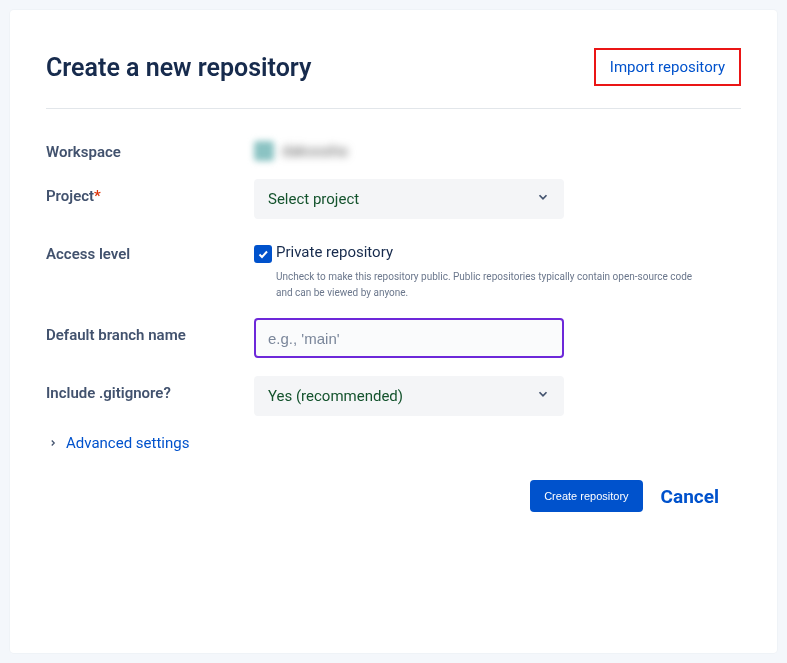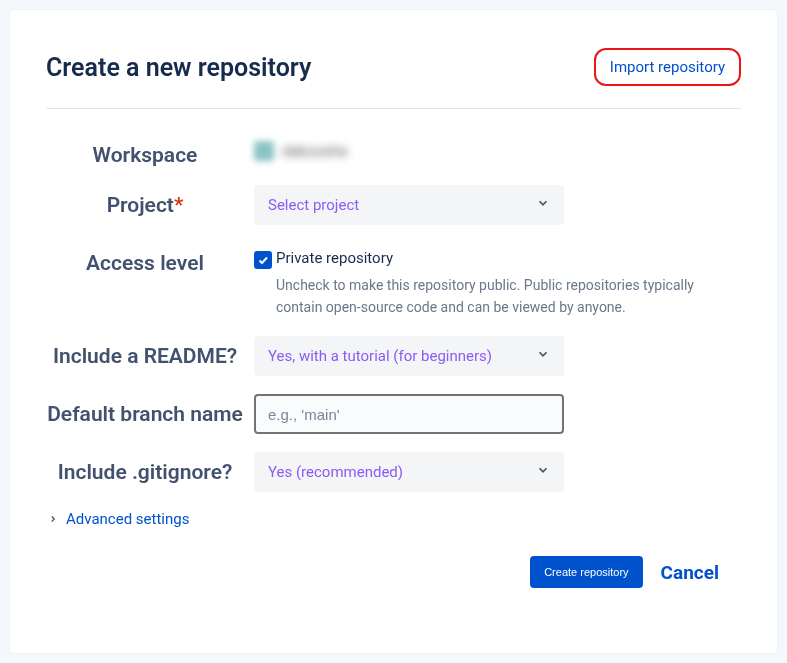--- a/index.html
+++ b/index.html
@@ -26,38 +26,38 @@
       padding-bottom: 22px;
     }
     .page-title {
       font-size: 25px;
       font-weight: 600;
       color: #172b4d;
     }
     .import-link {
       color: #0052cc;
       border: 2px solid #ea1515;
-      border-radius: 12px;
+      border-radius: 0;
       padding: 8px 14px;
       font-size: 15px;
       cursor: pointer;
     }
     .form { margin-top: 26px; }
     .form-row {
       display: flex;
       align-items: flex-start;
       margin-bottom: 18px;
     }
     .form-label {
       width: 208px;
-      text-align: center;
+      text-align: left;
       padding-right: 10px;
       padding-top: 8px;
       color: #42526e;
-      font-size: 21px;
+      font-size: 15px;
       font-weight: 600;
     }
     .form-control { flex: 1; }
     .req { color: #de350b; }
     .workspace-val {
       display: flex;
       align-items: center;
       gap: 8px;
       padding-top: 6px;
     }
@@ -81,25 +81,25 @@
       font-size: 15px;
       padding: 0 36px 0 12px;
       position: relative;
       display: flex;
       align-items: center;
       cursor: pointer;
     }
     .select-box {
       background: #f4f5f7;
       border-color: #f4f5f7;
-      color: #8b5cf6;
+      color: #14532d;
     }
     .text-input {
       background: #fafbfc;
-      border: 2px solid #737373;
+      border: 2px solid #6d28d9;
     }
     .text-input input {
       border: none;
       outline: none;
       width: 100%;
       background: transparent;
       font-size: 15px;
       color: #172b4d;
     }
     .text-input input::placeholder { color: #7a869a; }
@@ -127,21 +127,21 @@
       flex-shrink: 0;
       margin-top: 2px;
     }
     .checkbox svg { width: 12px; height: 12px; }
     .checkbox-text .primary {
       color: #172b4d;
       font-size: 15px;
     }
     .checkbox-text .helper {
       color: #6b778c;
-      font-size: 14px;
+      font-size: 10px;
       line-height: 1.55;
       margin-top: 8px;
       max-width: 420px;
     }
     .advanced-row {
       display: flex;
       align-items: center;
       gap: 8px;
       color: #0052cc;
       cursor: pointer;
@@ -226,33 +226,20 @@
               </svg>
           </div>
           <div class="checkbox-text">
             <div class="primary">Private repository</div>
             <div class="helper">Uncheck to make this repository public. Public repositories typically contain open-source code and can be viewed by anyone.</div>
           </div>
         </div>
       </div>
     </div>
 
-    <div class="form-row">
-      <div class="form-label">Include a README?</div>
-      <div class="form-control">
-        <div class="select-box">
-          <span class="truncate">Yes, with a tutorial (for beginners)</span>
-          <span class="chevron">
-            <svg viewBox="0 0 24 24" fill="none" stroke="#44546f" stroke-width="3">
-                <polyline points="6 9 12 15 18 9"></polyline>
-              </svg>
-          </span>
-        </div>
-      </div>
-    </div>
 
     <div class="form-row">
       <div class="form-label">Default branch name</div>
       <div class="form-control">
         <div class="text-input">
           <input type="text" placeholder="e.g., 'main'" style="">
         </div>
       </div>
     </div>
 

